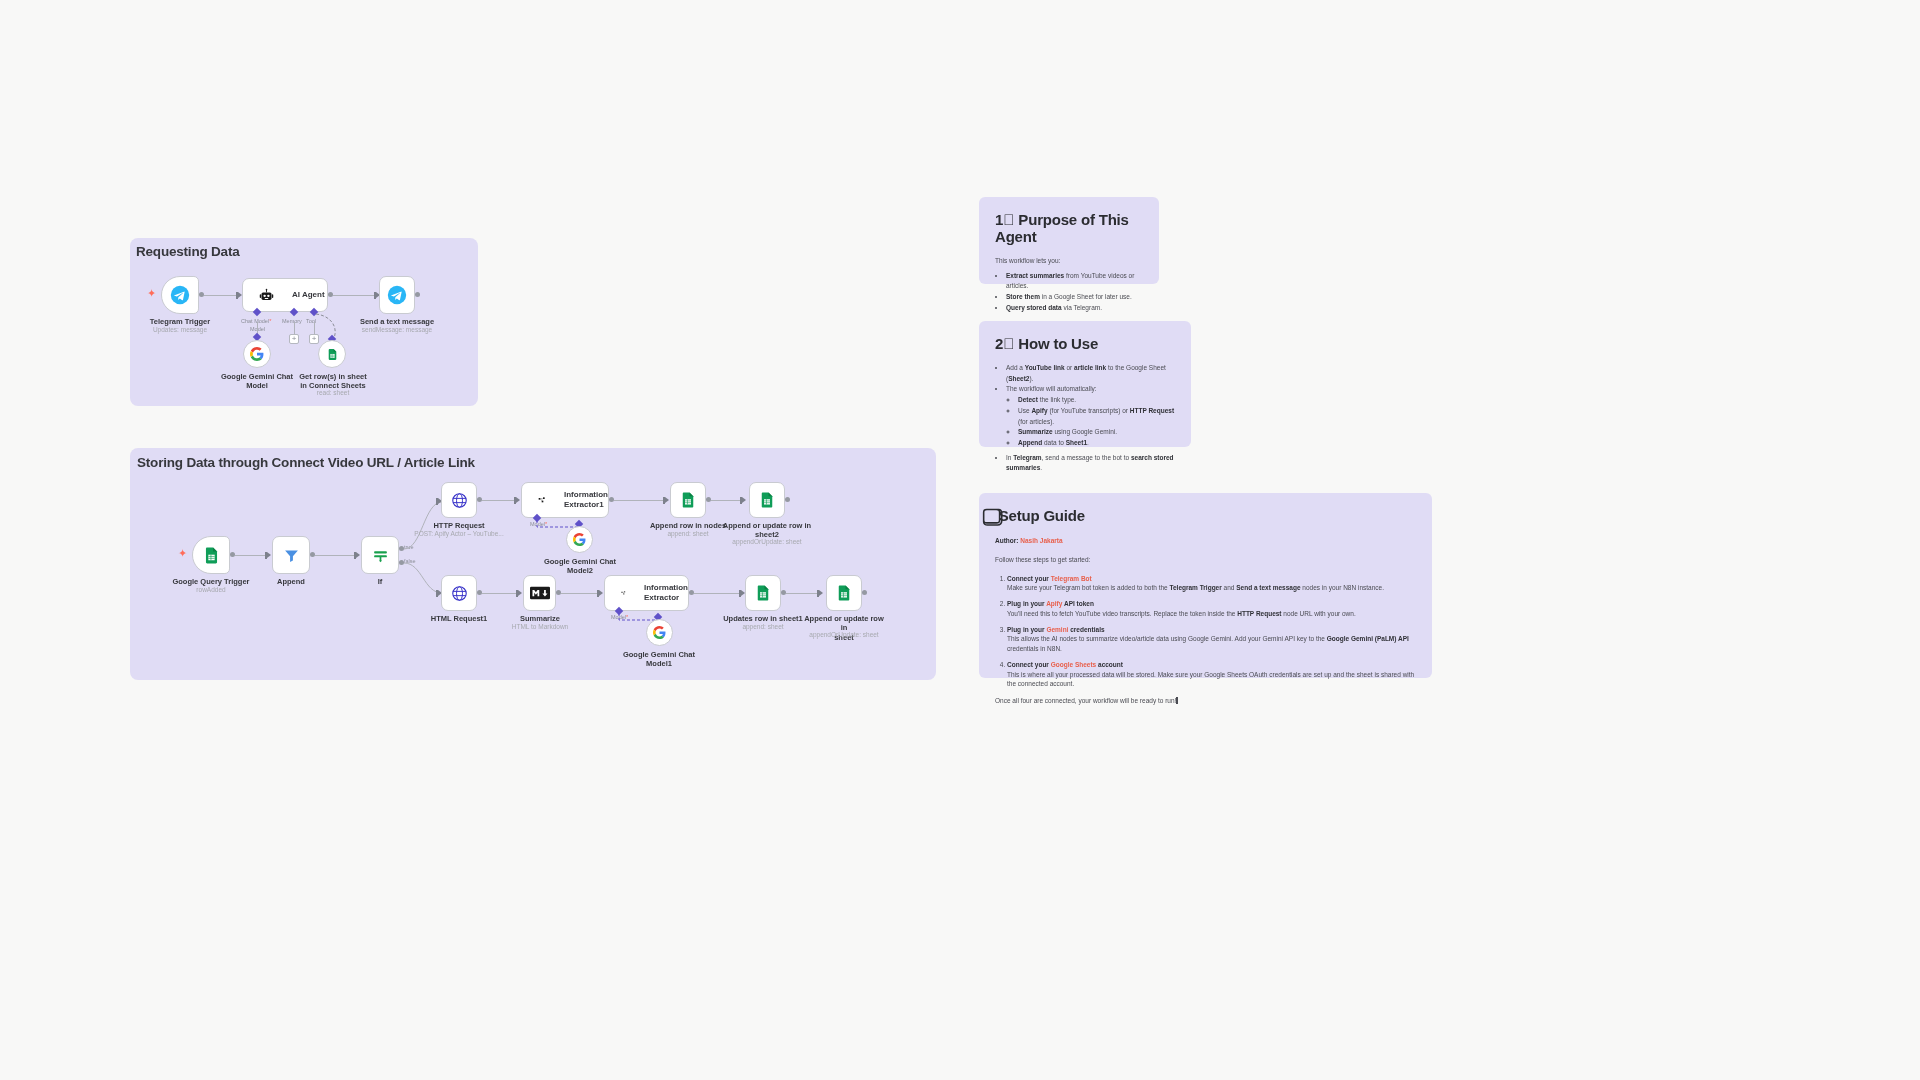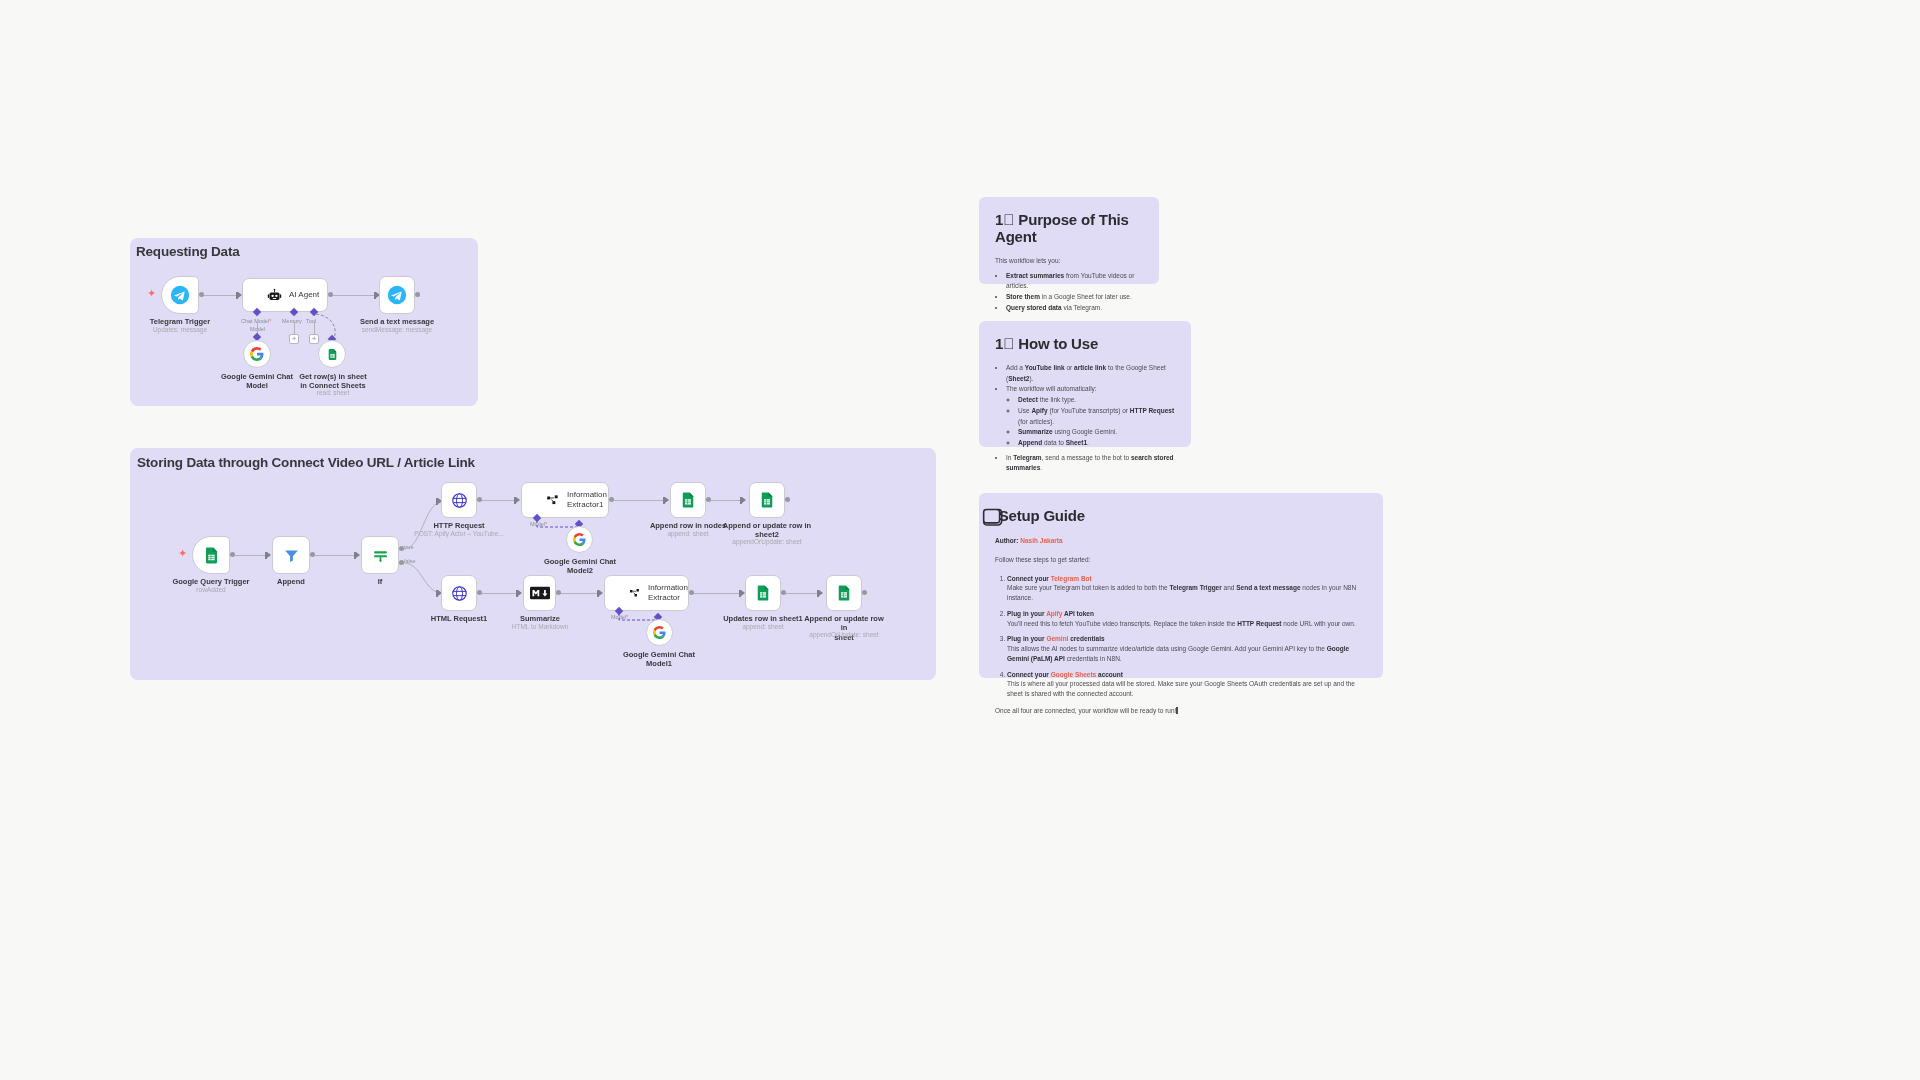--- a/index.html
+++ b/index.html
@@ -31,21 +31,21 @@
     border: 1px solid #c9cbd1;
     border-radius: 7px;
     display: flex;
     align-items: center;
     justify-content: center;
   }
   .node.trigger {
     border-top-left-radius: 26px;
     border-bottom-left-radius: 26px;
   }
-  .node.wide { justify-content: flex-start; padding-left: 24px; gap: 7px; }
+  .node.wide { justify-content: flex-start; padding-left: 16px; gap: 18px; font-weight: bold; }
   .node.round {
     border-radius: 50%;
     background: #ffffff;
   }
   .node-label {
     position: absolute;
     text-align: center;
     color: #37383d;
     font-size: 7.5px;
     font-weight: bold;
@@ -475,21 +475,21 @@
       <li>
         <b>Store them</b><span> in a Google Sheet for later use.</span>
       </li>
       <li>
         <b>Query stored data</b><span> via Telegram.</span>
       </li>
     </ul>
   </div>
 
   <div class="sticky" style="left:979px; top:321px; width:212px; height:126px;">
-    <h1>1⃣ How to Use</h1>
+    <h1>2⃣ How to Use</h1>
     <ul>
       <li>
         <span>Add a </span><b>YouTube link</b><span> or </span><b>article link</b><span> to the Google Sheet (</span><b>Sheet2</b><span>).</span>
       </li>
       <li>The workflow will automatically:</li>
       <ul>
         <li>
           <b>Detect</b><span> the link type.</span>
         </li>
         <li>
@@ -501,21 +501,21 @@
         <li>
           <b>Append</b><span> data to </span><b>Sheet1</b><span>.</span>
         </li>
       </ul>
       <li style="margin-top:4px;">
         <span>In </span><b>Telegram</b><span>, send a message to the bot to </span><b>search stored summaries</b><span>.</span>
       </li>
     </ul>
   </div>
 
-  <div class="sticky" style="left:979px; top:493px; width:404px; height:185px;">
+  <div class="sticky" style="left:979px; top:493px; width:453px; height:185px;">
     <h1>⃣ Setup Guide</h1>
     <p style="margin-bottom:9px;">
       <b>Author:</b>
       <span class="hl">Nasih Jakarta</span>
     </p>
     <p style="margin-bottom:9px;">Follow these steps to get started:</p>
     <ol>
       <li>
         <b><span>Connect your </span><span class="hl">Telegram Bot</span></b><br>
         <span>Make sure your Telegram bot token is added to both the </span><b>Telegram Trigger</b><span> and </span><b>Send a text message</b><span> nodes in your N8N instance.</span>

